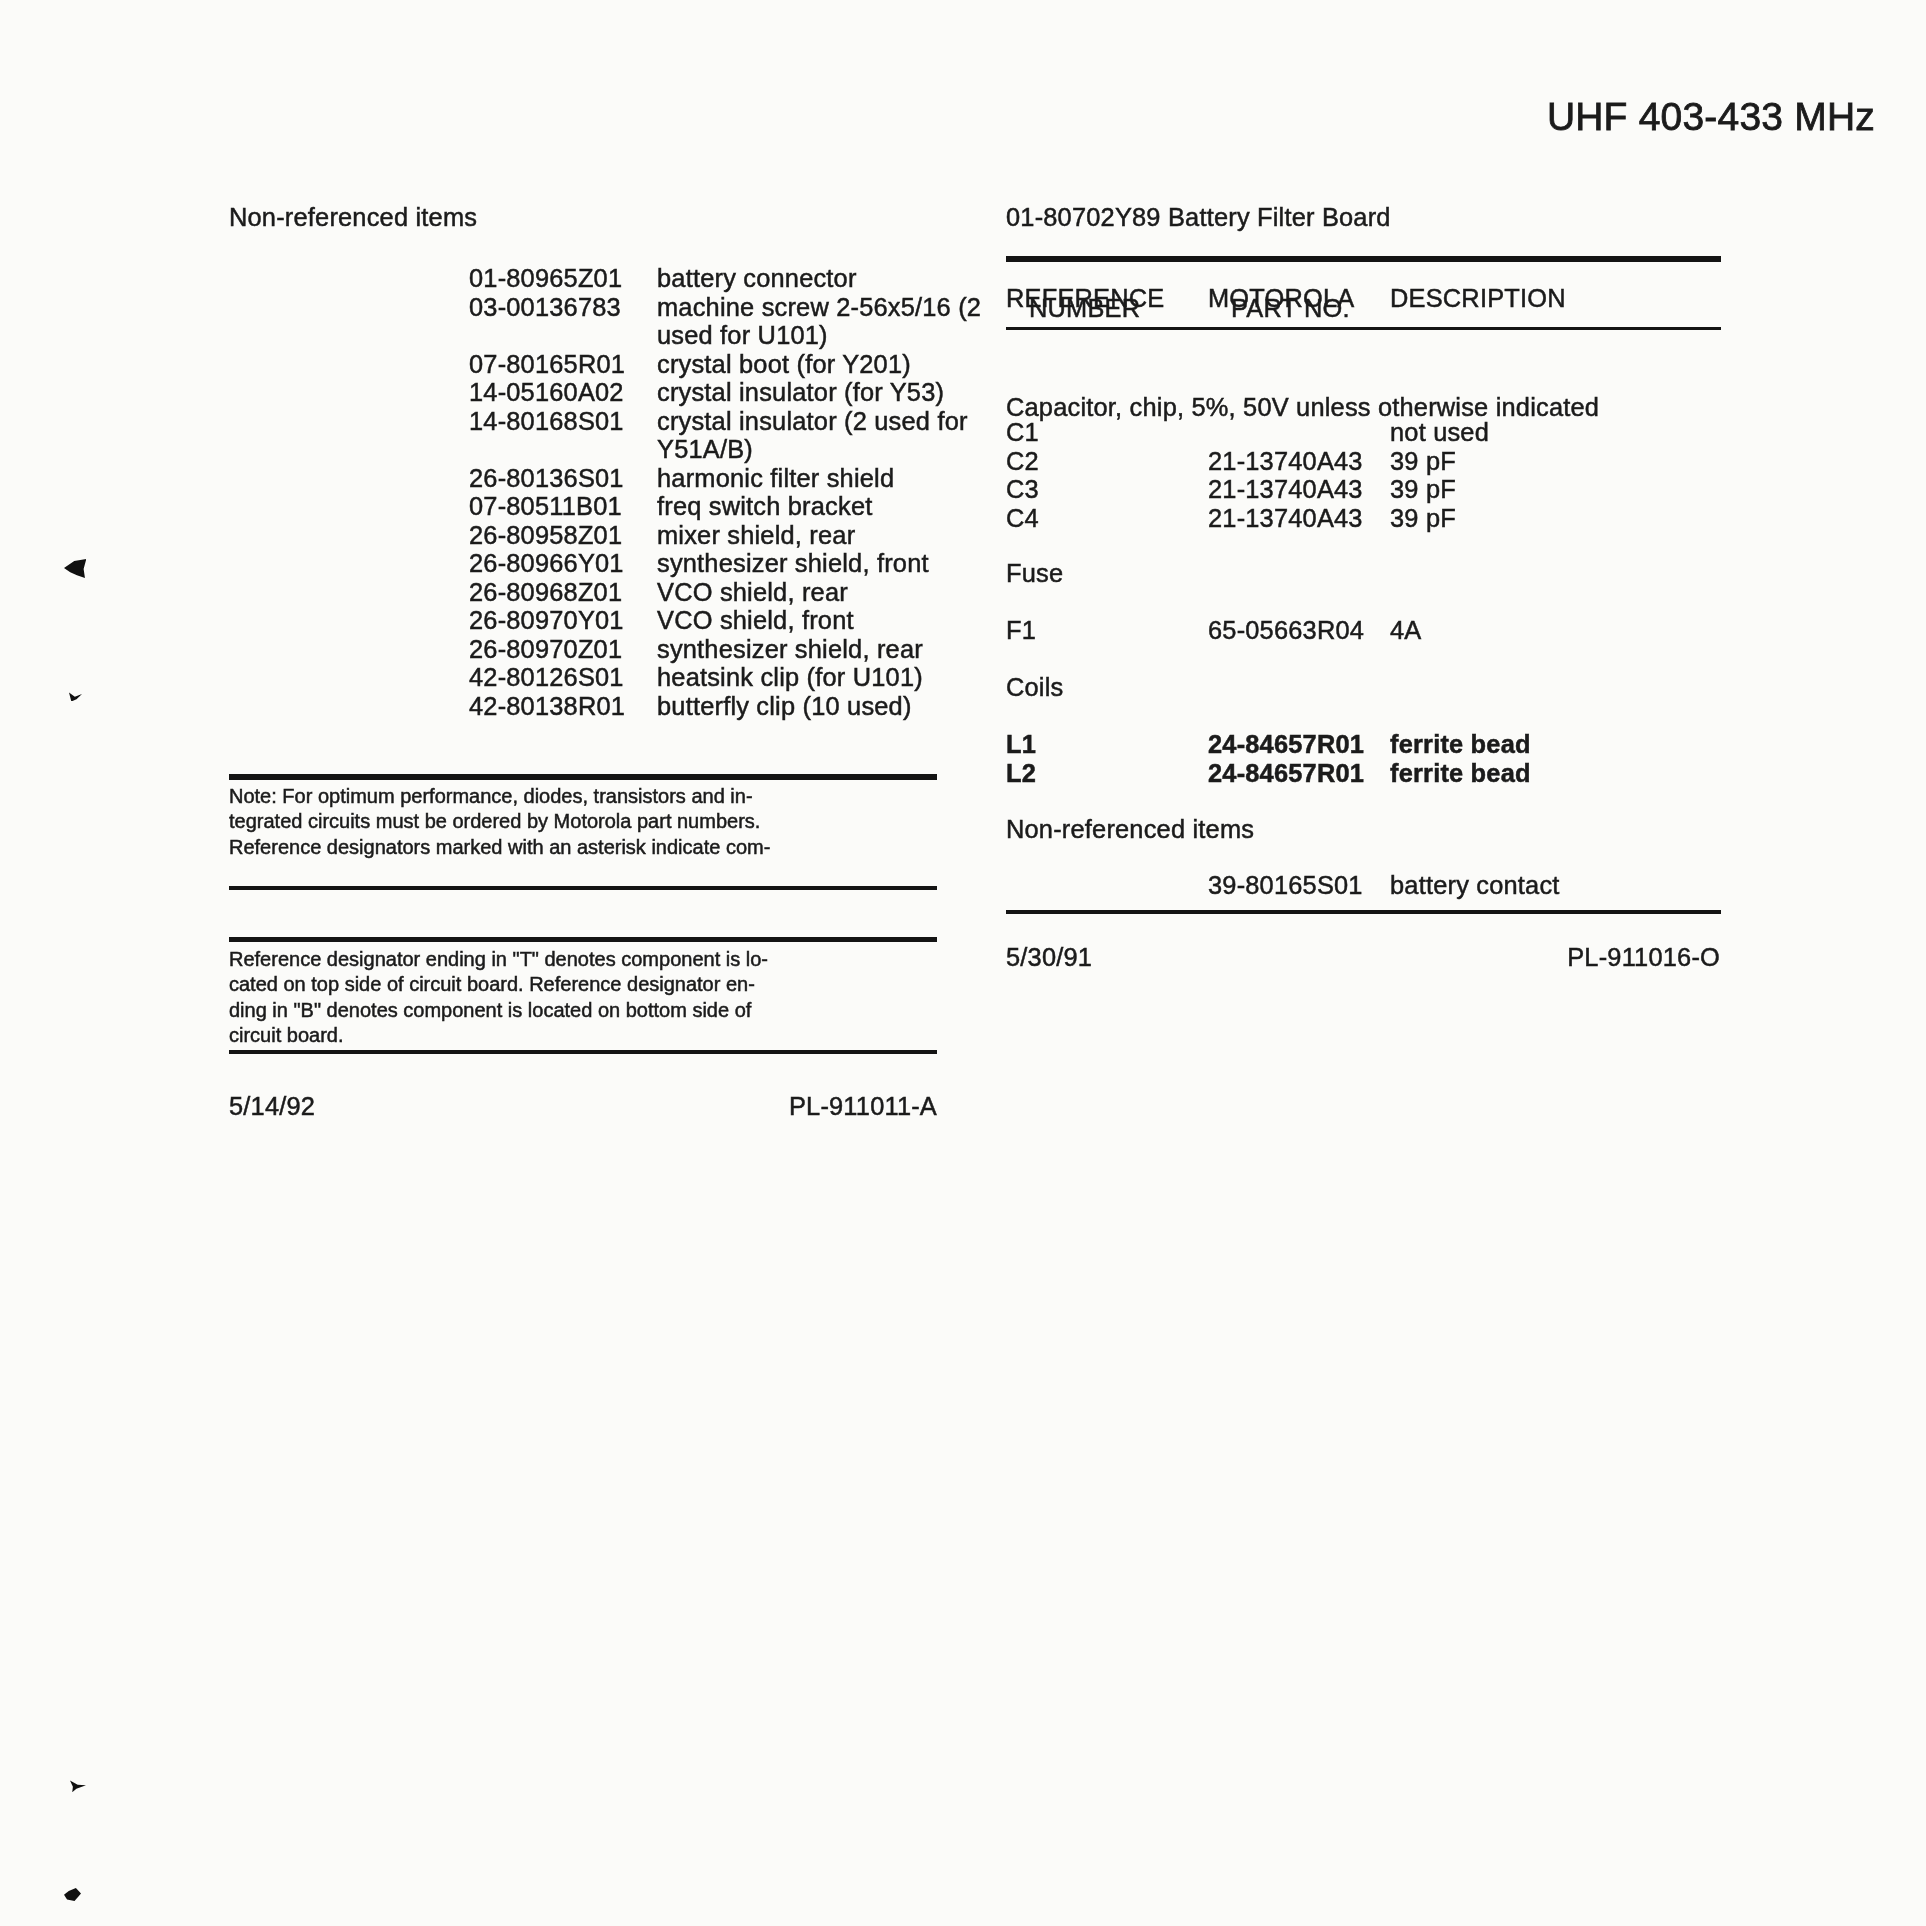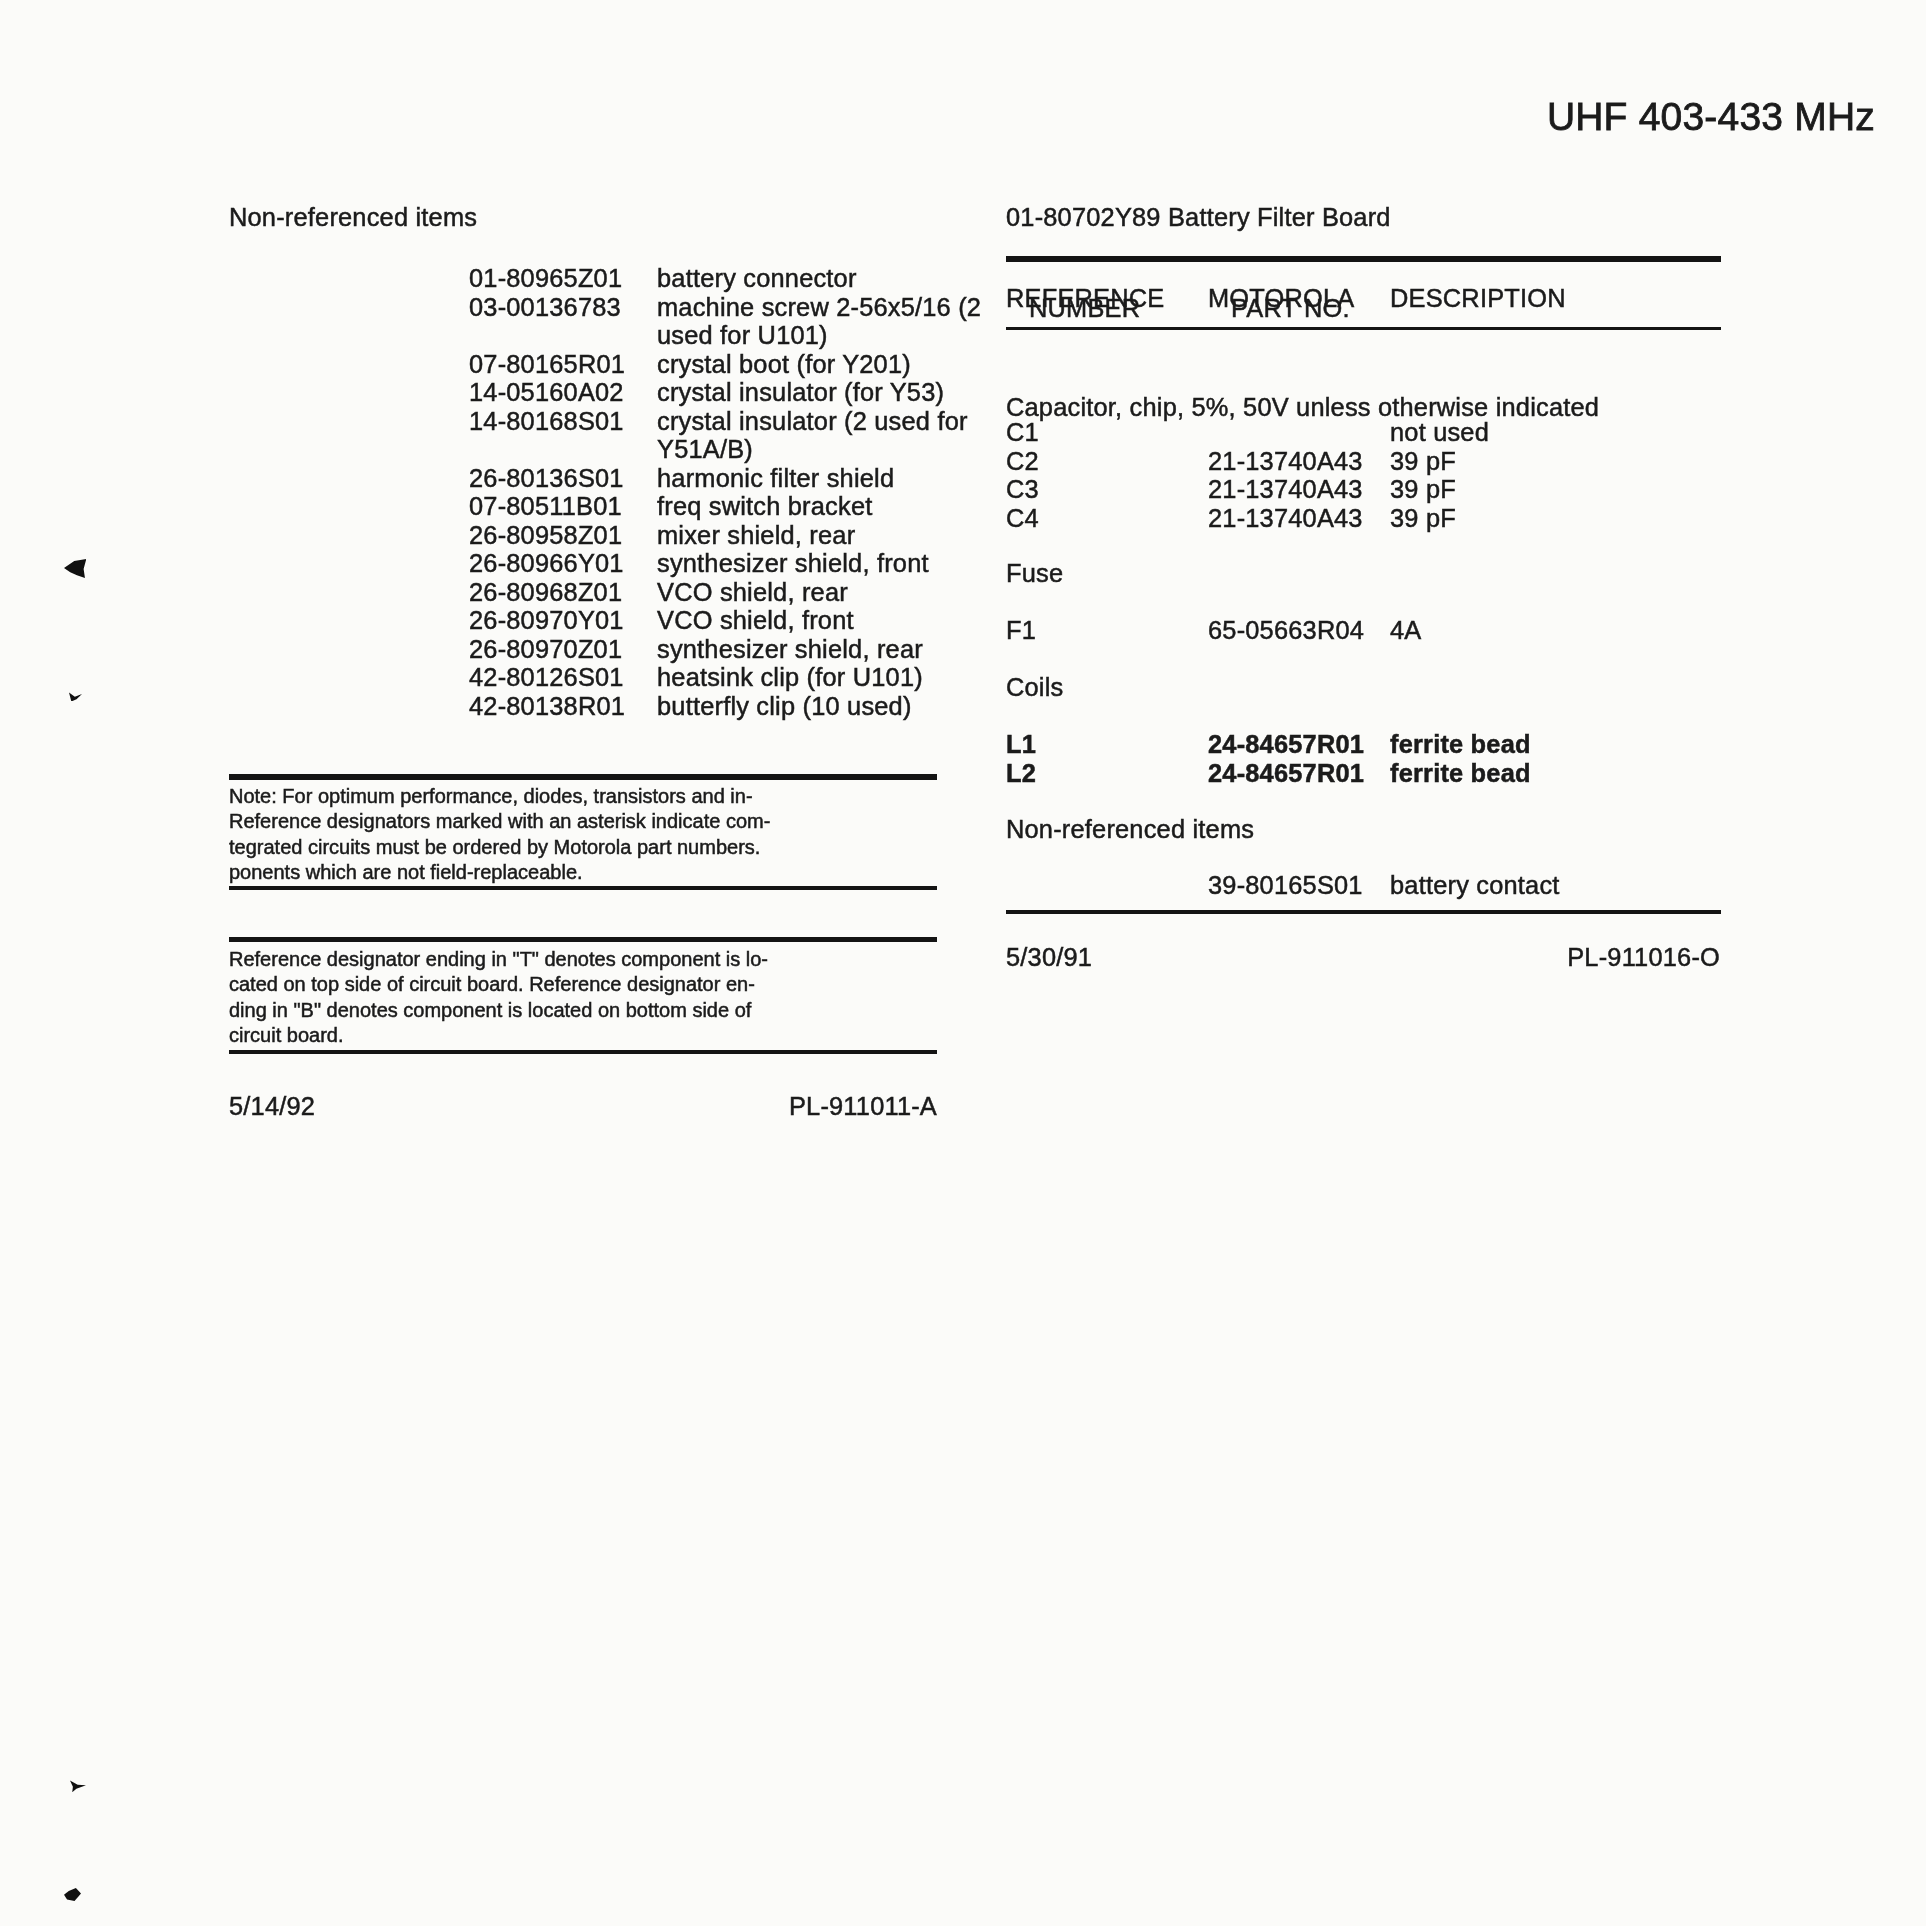--- a/index.html
+++ b/index.html
@@ -103,23 +103,22 @@
     <span class="c-pn txt">42-80126S01</span><span class="txt">heatsink clip (for U101)</span>
   </div>
   <div class="lrow">
     <span class="c-pn txt">42-80138R01</span><span class="txt">butterfly clip (10 used)</span>
   </div>
 </div>
 
 <div class="hrule" style="left:229px; top:774px; width:708px; height:5.8px;"></div>
 <div class="abs" style="left:229px; top:784px;">
   <div class="note-line">Note: For optimum performance, diodes, transistors and in-</div>
+  <div class="note-line">tegrated circuits must be ordered by Motorola part numbers.</div>
   <div class="note-line">Reference designators marked with an asterisk indicate com-</div>
-  <div class="note-line">tegrated circuits must be ordered by Motorola part numbers.</div>
-  <div class="note-line">ponents which are not field-replaceable.</div>
 </div>
 <div class="hrule" style="left:229px; top:886px; width:708px; height:3.5px;"></div>
 
 <div class="hrule" style="left:229px; top:937px; width:708px; height:4.6px;"></div>
 <div class="abs" style="left:229px; top:947px;">
   <div class="note-line">Reference designator ending in "T" denotes component is lo-</div>
   <div class="note-line">cated on top side of circuit board. Reference designator en-</div>
   <div class="note-line">ding in "B" denotes component is located on bottom side of</div>
   <div class="note-line">circuit board.</div>
 </div>

